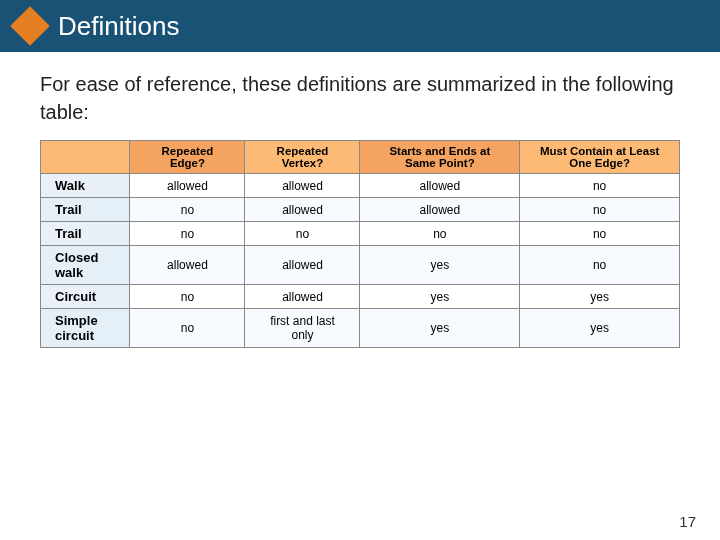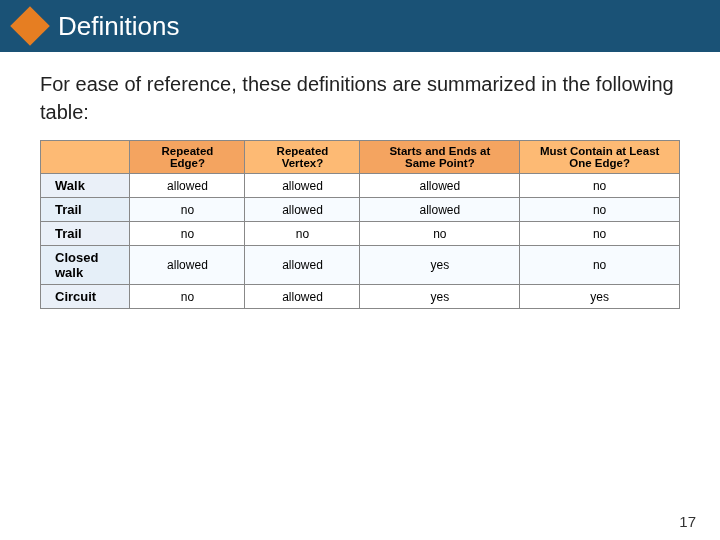--- a/index.html
+++ b/index.html
@@ -167,19 +167,26 @@
           <td>yes</td>
           <td>no</td>
         </tr>
         <tr>
           <td class="row-label">Circuit</td>
           <td>no</td>
           <td>allowed</td>
           <td>yes</td>
           <td>yes</td>
         </tr>
+        <tr>
+          <td class="row-label">Simple circuit</td>
+          <td>no</td>
+          <td>first and last only</td>
+          <td>yes</td>
+          <td>yes</td>
+        </tr>
       </tbody>
   </table>
 
 
 </div>
 
 <span class="slide-number">17</span>
 
 </body></html>

